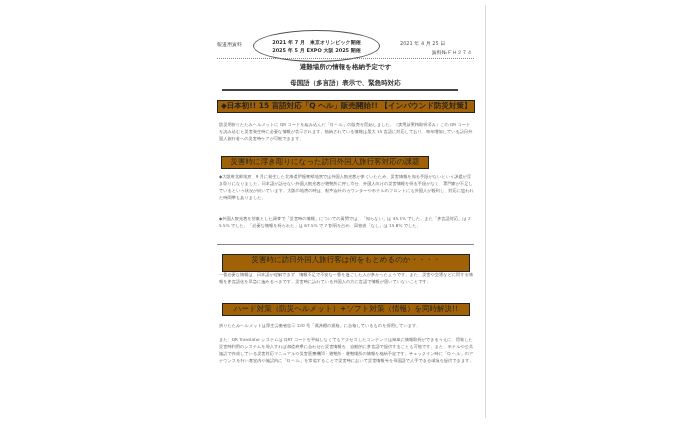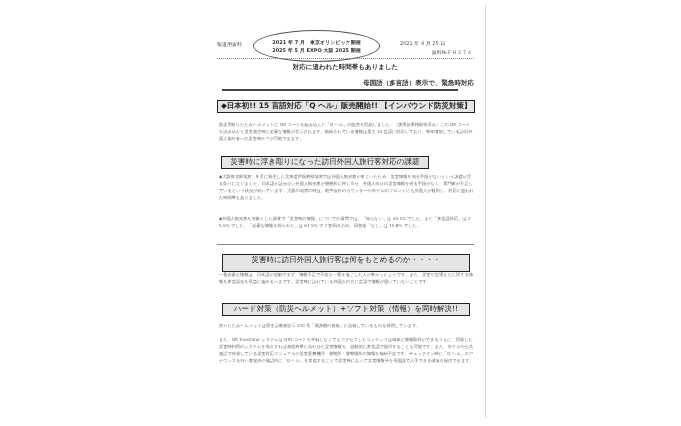--- a/index.html
+++ b/index.html
@@ -16,44 +16,44 @@
     border: 1px solid #555; border-radius: 50%;
   }
   .ell-line { position: absolute; left: 0; width: 100%; text-align: center; font-size: 5px; color: #333; font-weight: bold; }
   .ell-line.l1 { top: 8px; }
   .ell-line.l2 { top: 16px; }
   .hdr-right { position: absolute; left: 400px; font-size: 5px; color: #555; text-align: right; width: 72px; }
   .hdr-right.r1 { top: 40px; text-align: left; }
   .hdr-right.r2 { top: 49px; }
   .dotted { position: absolute; left: 217px; top: 58px; width: 257px; border-top: 1px dotted #888; }
   .title1 { position: absolute; left: 217px; top: 63px; width: 257px; text-align: center; font-size: 6.5px; font-weight: bold; color: #333; }
-  .title2 { position: absolute; left: 217px; top: 79px; width: 257px; text-align: right; font-size: 6.5px; font-weight: bold; color: #333; }
+  .title2 { position: absolute; left: 217px; top: 79px; width: 257px; text-align: center; font-size: 6.5px; font-weight: bold; color: #333; }
   .rule { position: absolute; left: 222px; top: 89px; width: 236px; height: 2px; background: #444; }
   .boxhead {
-    position: absolute; border: 1.5px solid #222; background: #e5e5e5; text-align: center;
+    position: absolute; border: 1.5px solid #222; background: #a16207; text-align: center;
     font-size: 7.5px; color: #222; box-sizing: border-box; white-space: nowrap; overflow: hidden;
   }
   .para { position: absolute; font-size: 4.2px; line-height: 7px; color: #666; width: 255px; word-break: break-all; }
   .thin-rule { position: absolute; left: 217px; top: 244px; width: 257px; height: 1px; background: #888; }
 </style>
 </head>
 <body>
 
 <div class="page-edge"></div>
 
 <div class="hdr-left">報道用資料</div>
 <div class="ellipse">
   <div class="ell-line l1">2021 年 7 月　東京オリンピック開催</div>
   <div class="ell-line l2">2025 年 5 月 EXPO 大阪 2025 開催</div>
 </div>
 <div class="hdr-right r1">2021 年 4 月 25 日</div>
 <div class="hdr-right r2">資料№ＦＨ２７４</div>
 <div class="dotted"></div>
 
-<div class="title1">対応に追われた時間帯もありました</div>
+<div class="title1">避難場所の情報を格納予定です</div>
 <div class="title2">母国語（多言語）表示で、緊急時対応</div>
 <div class="rule"></div>
 
 <div class="boxhead" style="left:217px; top:100px; width:258px; height:13px; line-height:10px; text-align:left; padding-left:3px; font-weight:bold;">◆日本初!! 15 言語対応「Q ヘル」販売開始!! 【インバウンド防災対策】</div>
 <div class="para" style="left:219px; top:121px;">防災用折りたたみヘルメットに QR コードを組み込んだ「Q ヘル」の販売を開始しました。（実用新案権取得済み）この QR コードを読み込むと災害発生時に必要な情報が表示されます。格納されている情報は最大 15 言語に対応しており、毎年増加している訪日外国人旅行者への災害時ケアが可能できます。</div>
 
 <div class="boxhead" style="left:221px; top:156px; width:208px; height:13px; line-height:10px;">災害時に浮き彫りになった訪日外国人旅行客対応の課題</div>
 <div class="para" style="left:219px; top:173px; height:35px; overflow:hidden;">◆大阪府北部地震、9 月に発生した北海道胆振東部地震では外国人観光客が多くいたため、災害情報を知る手段がないという課題が浮き彫りになりました。日本語が話せない外国人観光客が避難所に押し寄せ、外国人向けの災害情報を得る手段がなく、専門家が不足しているという状況が続いています。大阪の地震の時は、航空会社のカウンターやホテルのフロントにも外国人が殺到し、対応に追われた時間帯もありました。</div>
 <div class="para" style="left:219px; top:215px; height:22px; overflow:hidden;">◆外国人観光客を対象とした調査で「災害時の情報」についての質問では、「知らない」は 45.1% でした。また「多言語対応」は 25.5% でした。「必要な情報を得られた」は 67.5% で 7 割弱を占め、回答者「なし」は 15.8% でした。</div>
 <div class="thin-rule"></div>

